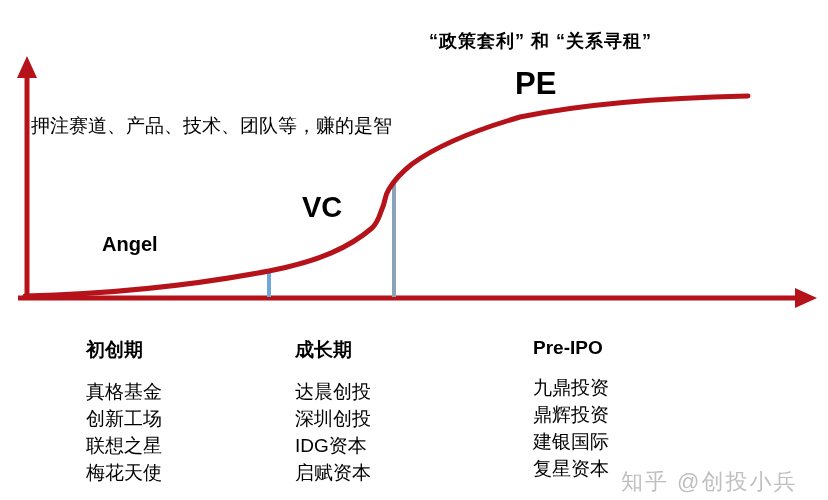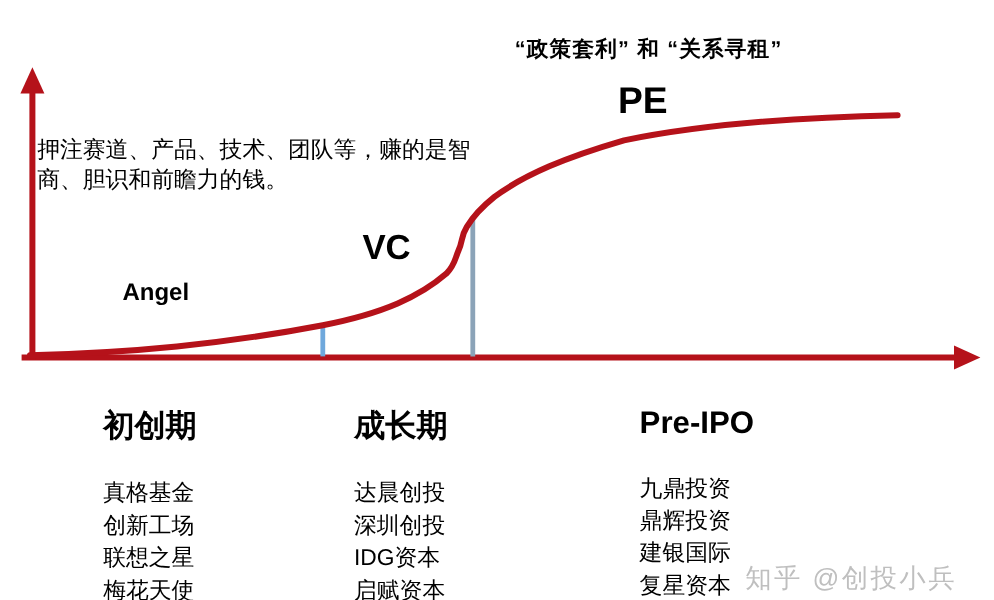--- a/index.html
+++ b/index.html
@@ -21,21 +21,21 @@
   .label-pe     { left: 515px; top: 66px;  font-size: 31px; font-weight: bold; }
   .label-vc     { left: 302px; top: 191px; font-size: 29px; font-weight: bold; }
   .label-angel  { left: 102px; top: 233px; font-size: 20px; font-weight: bold; }
 
   .note         { left: 31px;  top: 113px; font-size: 19px; font-weight: normal; line-height: 25px; }
 
   .col          { position: absolute; top: 337px; }
   .col-1 { left: 86px; }
   .col-2 { left: 295px; }
   .col-3 { left: 533px; }
-  .col-header   { font-size: 26px; font-weight: bold; margin-bottom: 26px; }
+  .col-header   { font-size: 19px; font-weight: bold; margin-bottom: 15px; }
   .col-item     { font-size: 19px; line-height: 27px; }
 
   .watermark {
     left: 621px; top: 467px;
     font-size: 22px;
     letter-spacing: 2px;
     color: #bfbfbf;
     text-shadow: 1px 1px 0 #ffffff;
   }
 </style>
@@ -67,21 +67,20 @@
   </svg>
 
   <div class="abs caption">“政策套利” 和 “关系寻租”</div>
 
   <div class="abs label-pe">PE</div>
   <div class="abs label-vc">VC</div>
   <div class="abs label-angel">Angel</div>
 
   <div class="abs note">
     <div>押注赛道、产品、技术、团队等，赚的是智</div>
-    <div>商、胆识和前瞻力的钱。</div>
   </div>
 
   <div class="col col-1">
     <div class="col-header">初创期</div>
     <div class="col-item">真格基金</div>
     <div class="col-item">创新工场</div>
     <div class="col-item">联想之星</div>
     <div class="col-item">梅花天使</div>
   </div>
 

